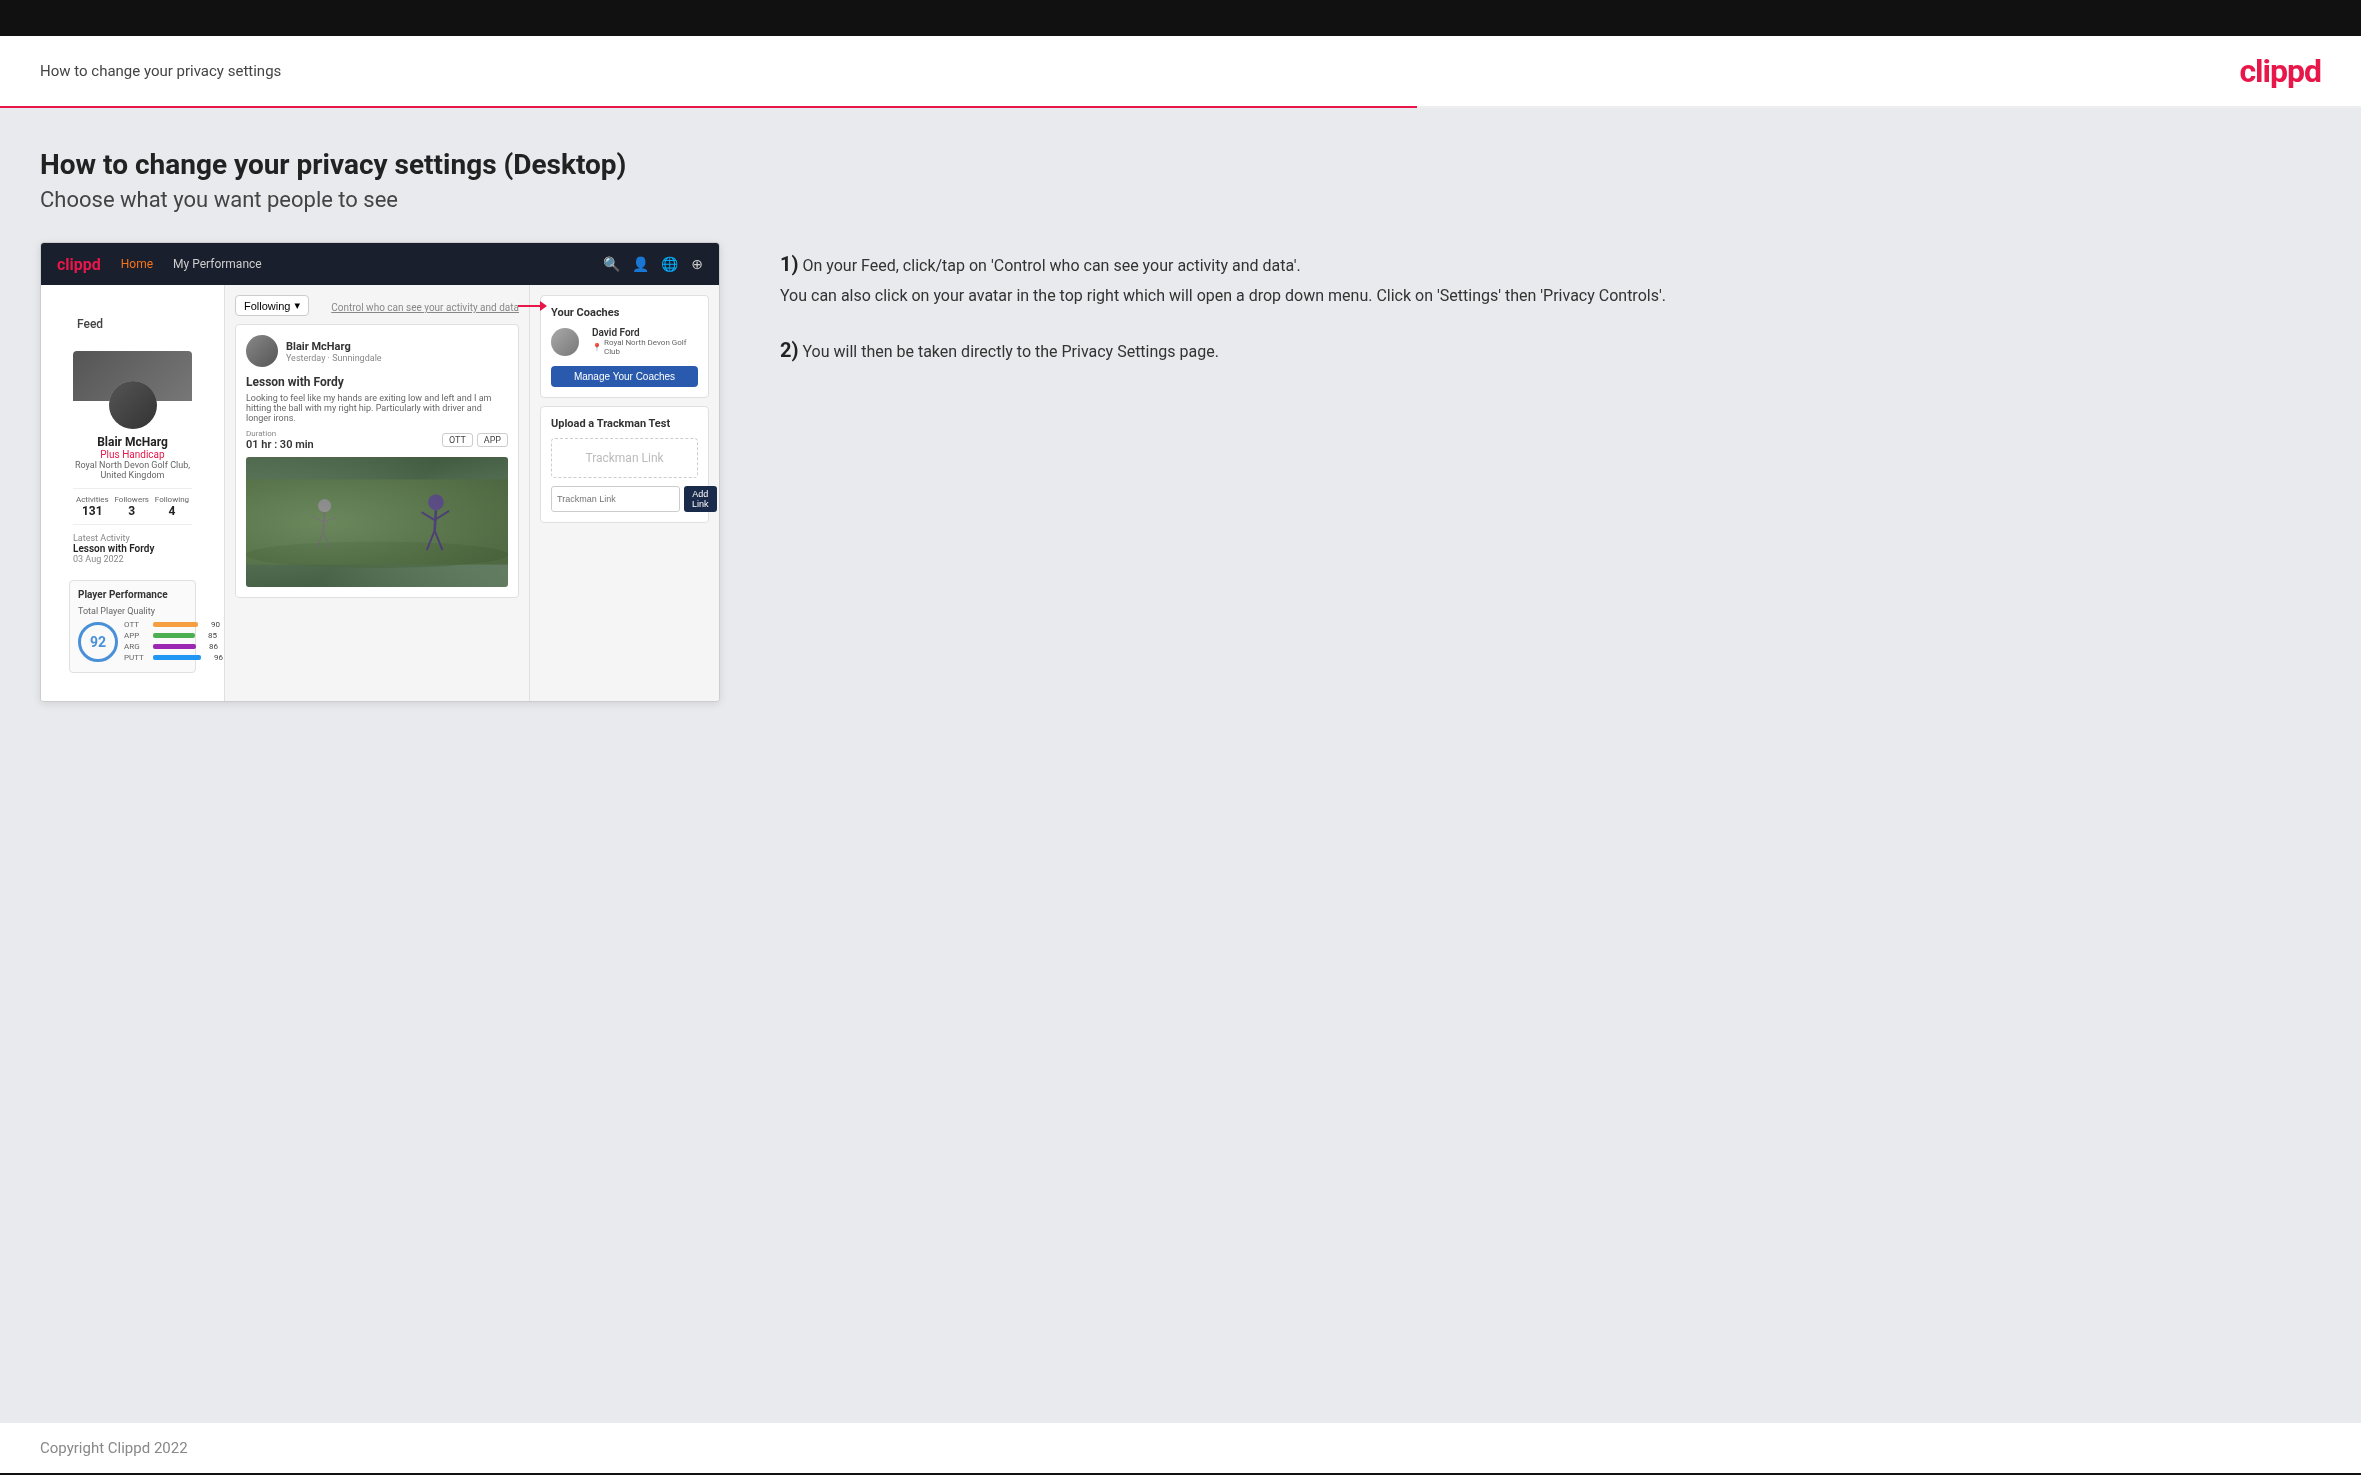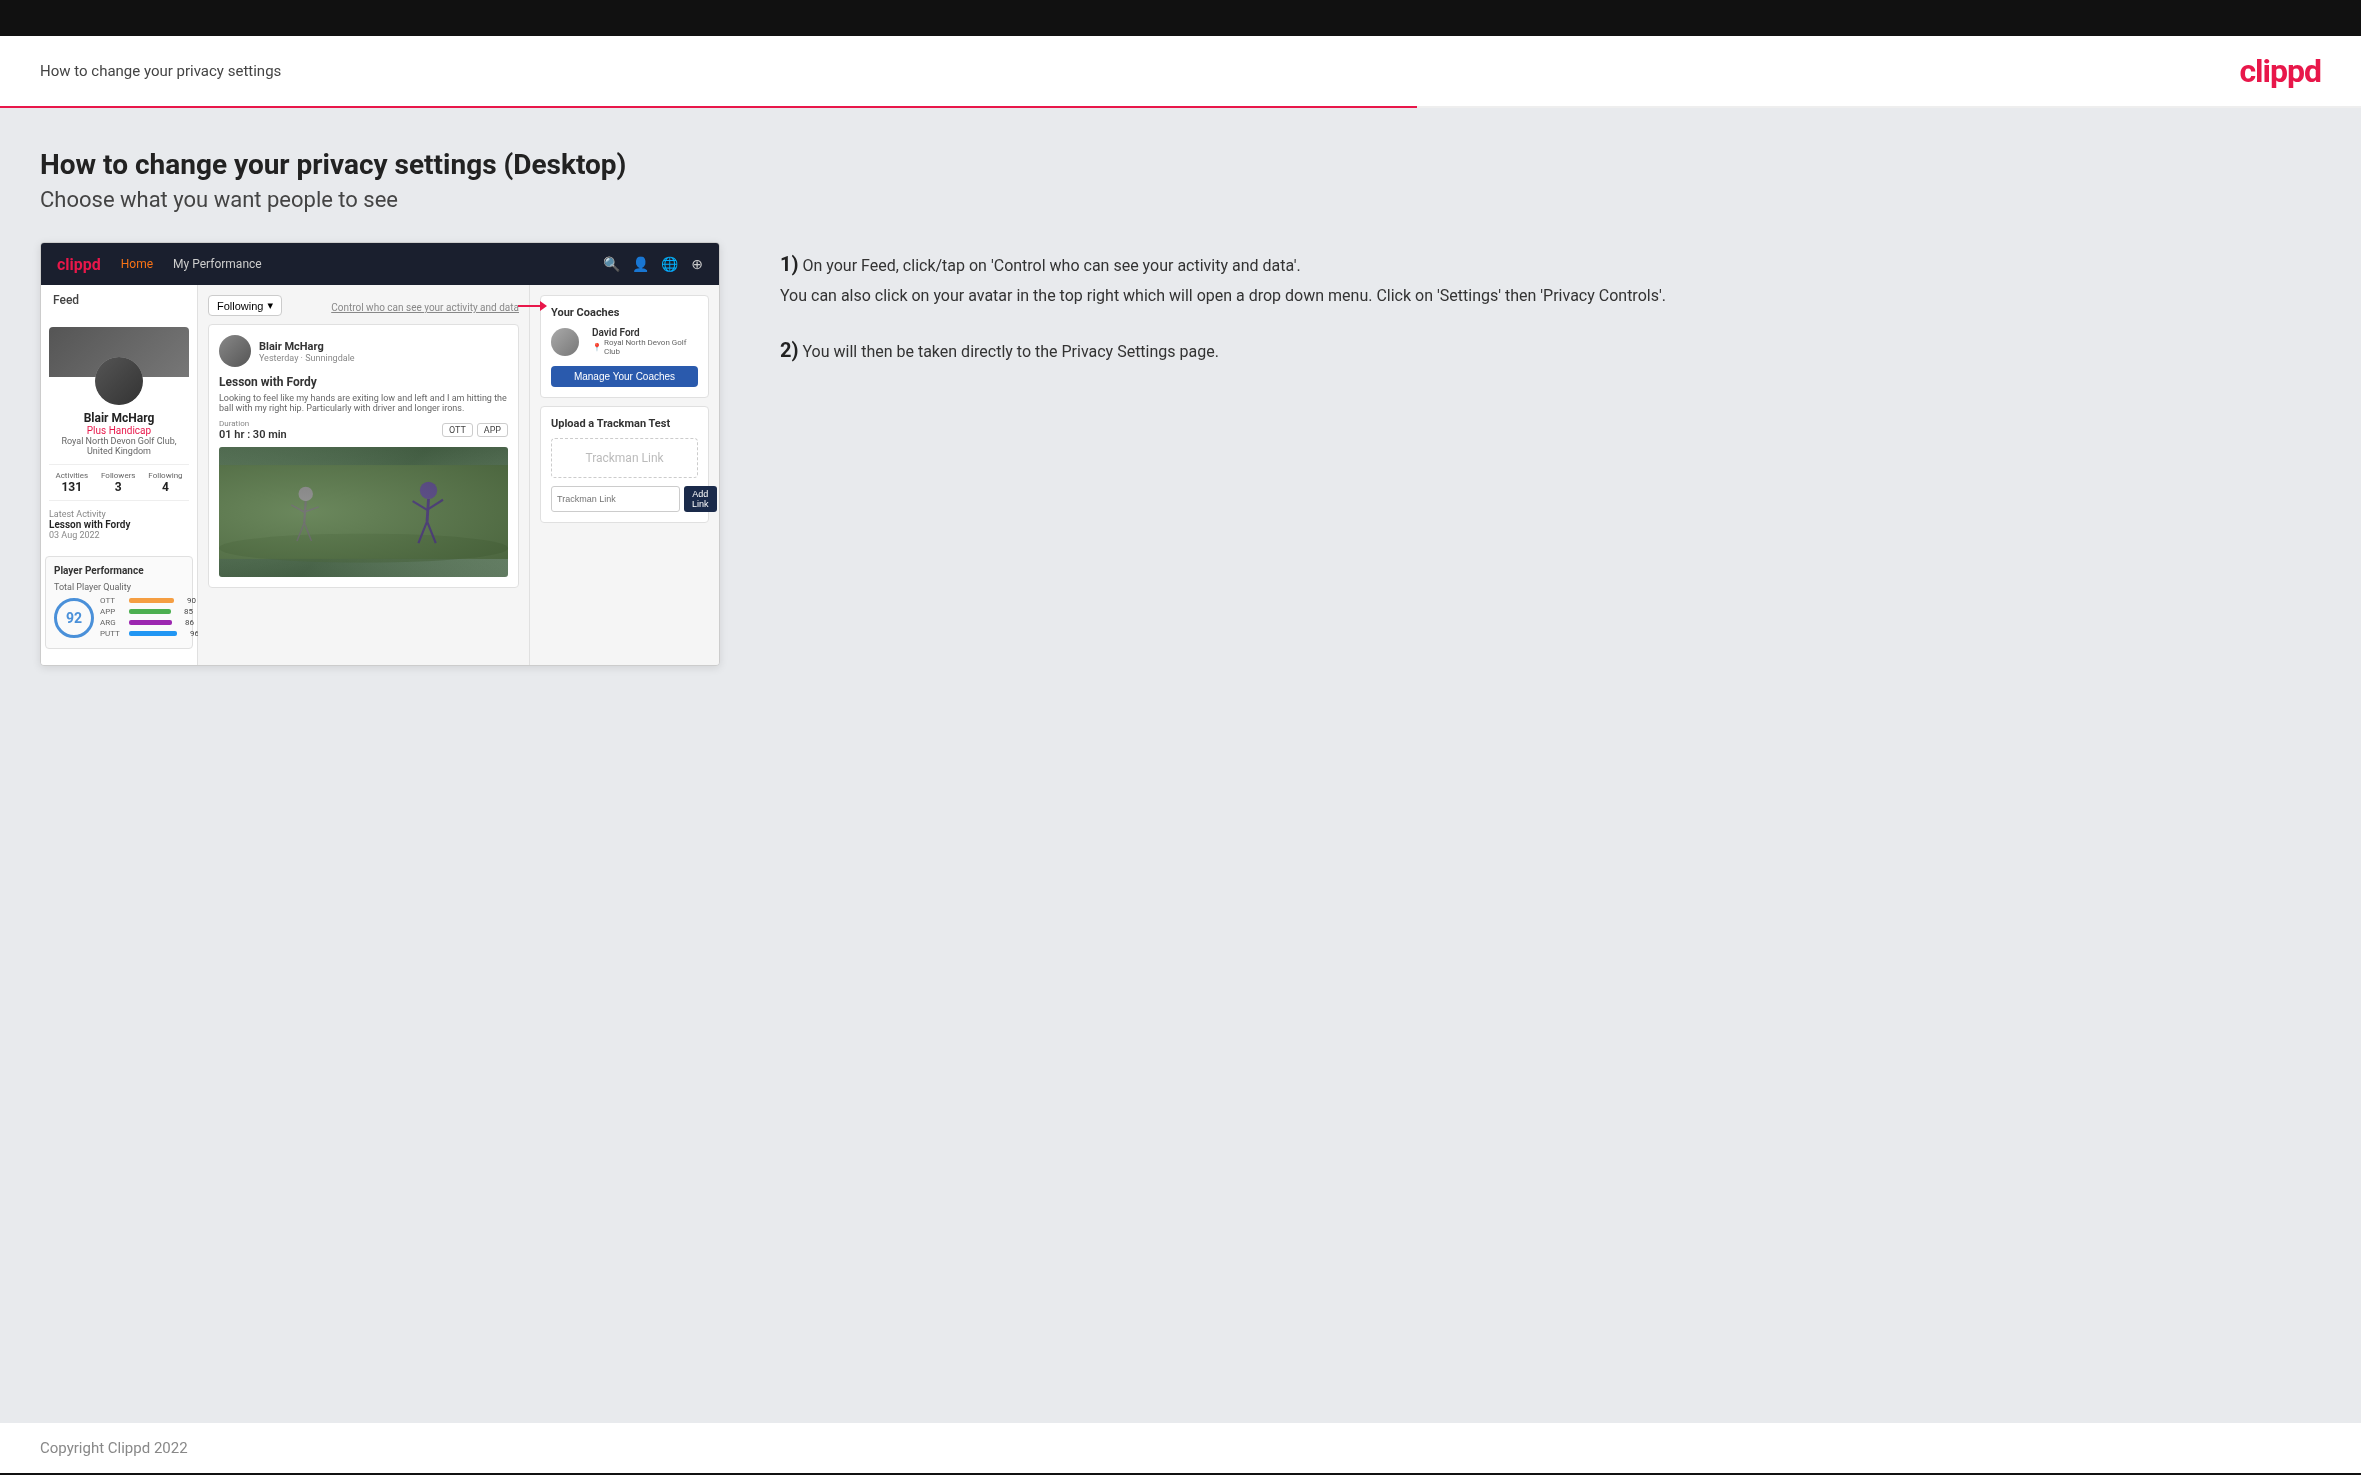--- a/index.html
+++ b/index.html
@@ -104,24 +104,24 @@
     }
 
     
     .app-body {
       display: flex;
       min-height: 380px;
     }
 
     
     .app-sidebar {
-      width: 157px;
+      width: 184px;
       background: #fff;
       border-right: 1px solid #e0e0e0;
-      padding: 4px;
+      padding: 28px;
       flex-shrink: 0;
     }
     .feed-label {
       font-size: 12px;
       color: #444;
       font-weight: 500;
       padding: 4px 8px;
       margin-bottom: 8px;
     }
     .profile-card {

